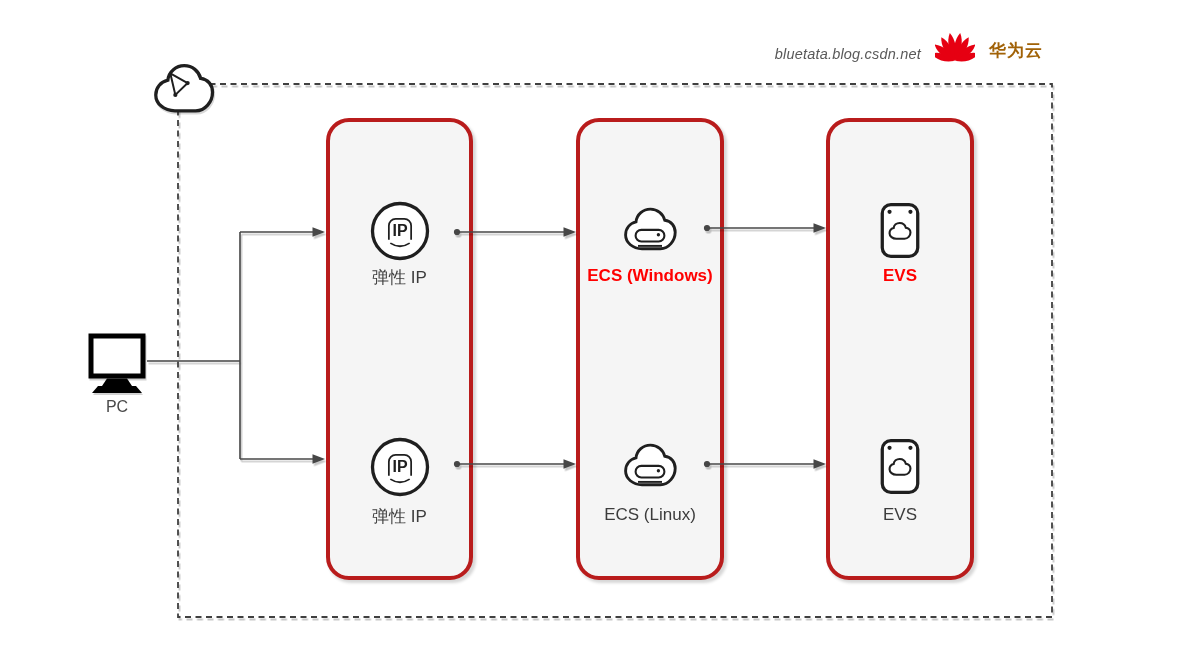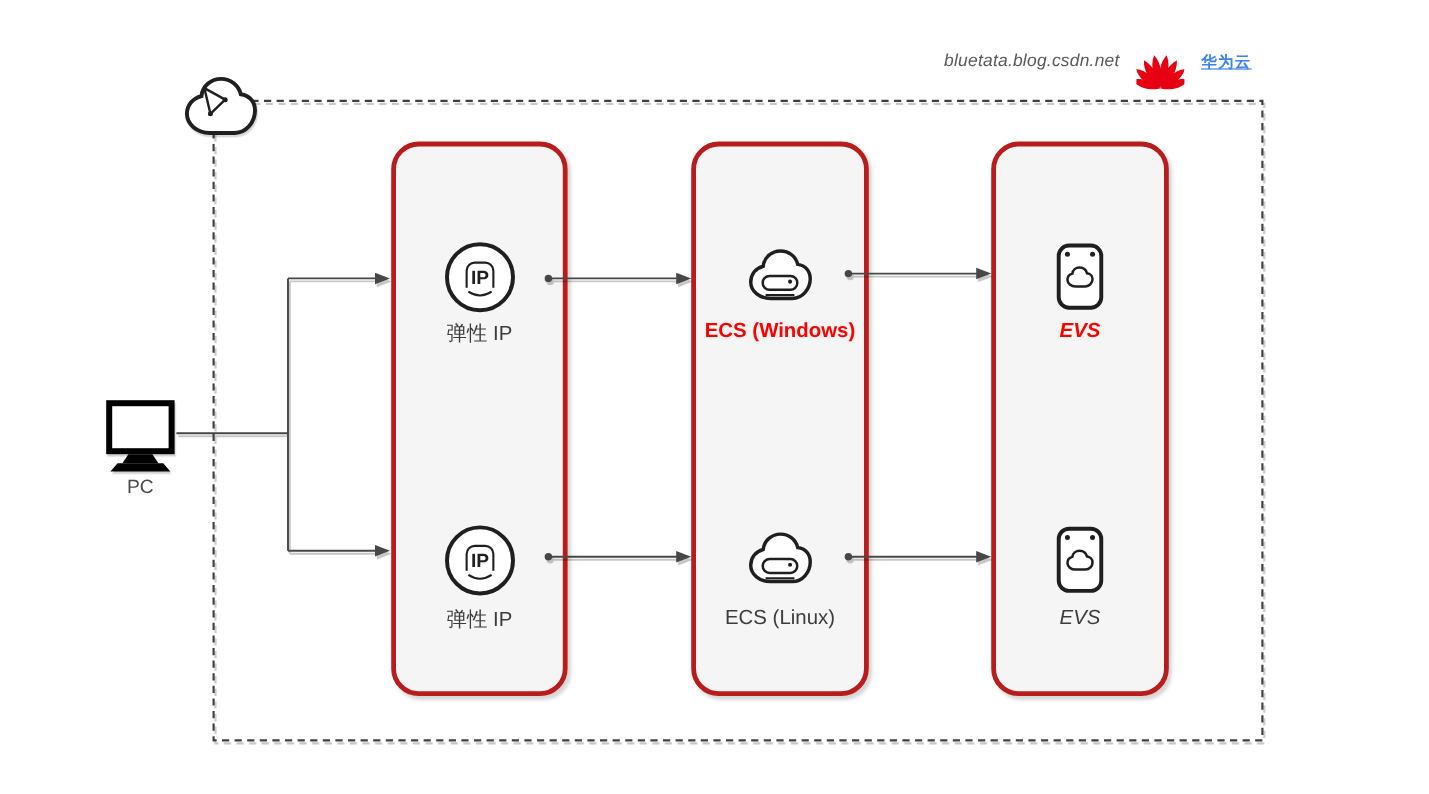--- a/index.html
+++ b/index.html
@@ -3,28 +3,28 @@
 <meta charset="utf-8">
 <style>
   html,body{margin:0;padding:0;}
   body{
     width:1191px;height:662px;position:relative;overflow:hidden;
     background:#ffffff;
     font-family:"Liberation Sans","DejaVu Sans",sans-serif;
   }
   
   .watermark{
-    position:absolute;top:43px;right:148px;height:32px;
-    display:flex;align-items:flex-start;gap:14px;z-index:7;
+    position:absolute;top:30px;right:148px;height:32px;
+    display:flex;align-items:flex-end;gap:14px;z-index:7;
   }
   .watermark .site{
     font-style:italic;font-size:14.5px;color:#595959;letter-spacing:.2px;
   }
   .watermark .brand{
-    font-size:13px;font-weight:700;color:#3b82f6;letter-spacing:1px;text-decoration:underline;
+    font-size:17px;font-weight:700;color:#a16207;letter-spacing:1px;
   }
   .huawei-logo{width:40px;height:32px;display:block;}
   .huawei-logo path{fill:var(--huawei_red,#e60012);}
   
   .overlay{
     position:absolute;left:0;top:0;width:1191px;height:662px;
     z-index:5;pointer-events:none;
   }
   .overlay .dashed{
     stroke:var(--dash_color,#404040);stroke-width:1.8;fill:none;
@@ -44,21 +44,21 @@
   
   .panel{
     position:absolute;top:118px;width:140px;height:454px;
     background:var(--panel_bg,#f5f5f5);
     border:4px solid #b91c1c;border-radius:23px;
     box-shadow:2.5px 3px 3px rgba(0,0,0,0.16);
     z-index:2;
   }
   #panel-eip{left:326px;width:139px;}
   #panel-ecs{left:576px;}
-  #panel-evs{left:826px;font-style:italic;}
+  #panel-evs{left:826px;}
   .node-icon{
     position:absolute;left:50%;transform:translateX(-50%);
   }
   .node-label{
     position:absolute;left:0;right:0;text-align:center;
     font-size:17px;color:var(--label_color,#3c3c3c);white-space:nowrap;
   }
   .node-label.red{color:var(--accent_red,#ff0000);font-weight:700;}
   .lbl-row1{top:144px;}
   .lbl-row2{top:383px;}

